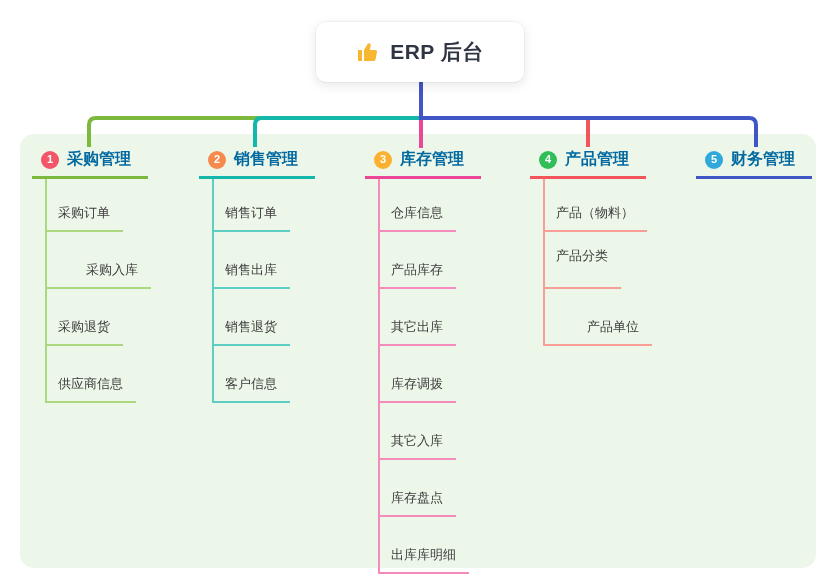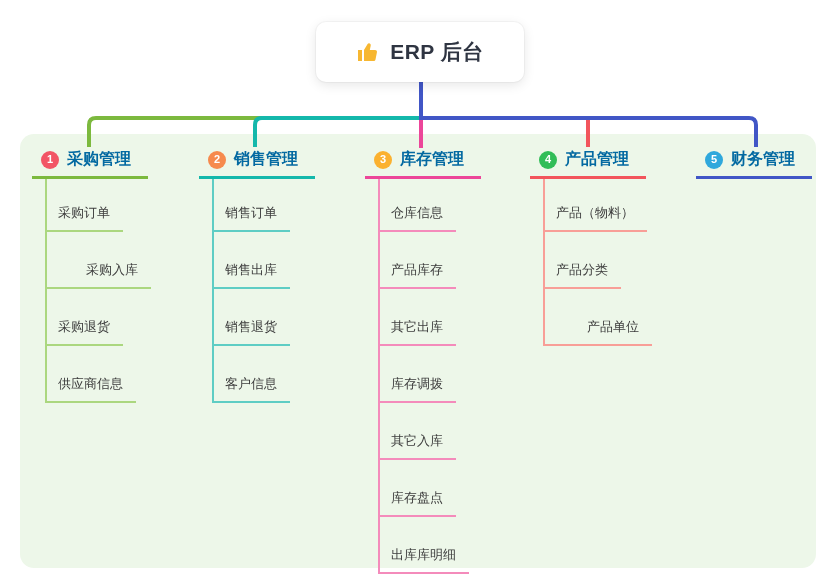--- a/index.html
+++ b/index.html
@@ -150,21 +150,21 @@
 
   <div class="branch" style="left:530px">
     <div class="branch-header" style="border-bottom-color: rgb(242, 85, 92);">
       <span class="badge" style="background: rgb(49, 189, 88);">4</span>
       <span class="branch-label">产品管理</span>
     </div>
     <div class="children" style="border-left-color: rgb(248, 158, 151);">
       <div class="child" style="border-bottom-color: rgb(248, 158, 151);">
         <span class="child-label">产品（物料）</span>
         </div>
-      <div class="child" style="border-bottom-color: rgb(248, 158, 151);">
+      <div class="child" style="border-bottom-color: rgb(248, 158, 151); align-items: center;">
         <span class="child-label">产品分类</span>
         </div>
       <div class="child" style="border-bottom-color: rgb(248, 158, 151); padding-left: 31px;">
         <span class="child-label">产品单位</span>
         </div>
     </div>
   </div>
 
   <div class="branch" style="left:696px">
     <div class="branch-header" style="border-bottom-color: rgb(65, 86, 198);">

